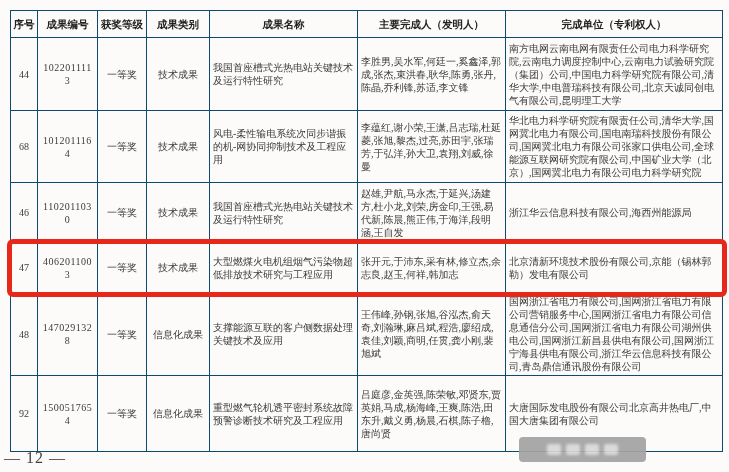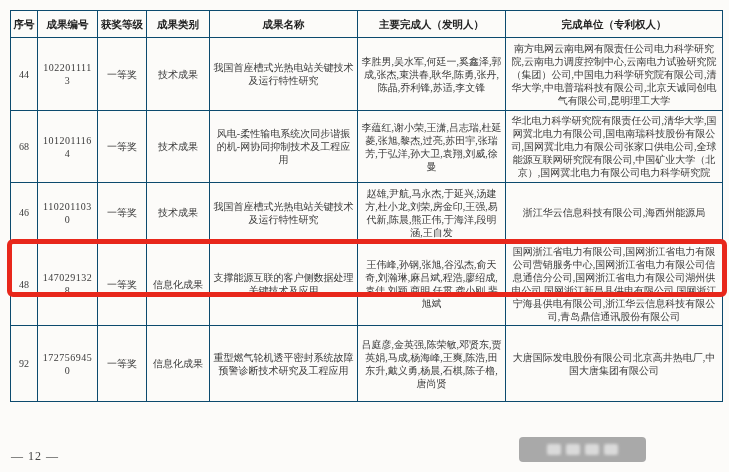--- a/index.html
+++ b/index.html
@@ -31,33 +31,33 @@
   #award-table th{
     font-weight:bold;
     font-size:10.5px;
     color:#222;
     text-align:center;
     height:24px;
     padding:1px 2px;
   }
   td.c-no,td.c-code,td.c-award,td.c-cat{text-align:center;}
   td.c-code{letter-spacing:.5px;}
-  td.c-name,td.c-people,td.c-units{text-align:center;font-family:Liberation Serif, serif;}
+  td.c-name,td.c-people,td.c-units{text-align:left;font-family:Liberation Serif, serif;}
   #hl-box{
     position:absolute;
     box-sizing:border-box;
     border:5px solid #e8271b;
     border-radius:6px;
     pointer-events:none;
     display:none;
   }
   #page-number{
     position:absolute;
-    left:11px;top:449px;
-    font-size:12px;
+    left:4px;top:449px;
+    font-size:16px;
     color:#444;
     letter-spacing:1px;
     text-align:center;
   }
   #watermark{
     position:absolute;
     left:519px;top:437px;
     width:127px;height:25px;
     background:#a3a3a3;
     border-radius:4px;
@@ -117,32 +117,41 @@
   </tr>
         <tr style="height: 60px;">
     <td class="c-no">46</td>
     <td class="c-code">1102011030</td>
     <td class="c-award">一等奖</td>
     <td class="c-cat">技术成果</td>
     <td class="c-name">我国首座槽式光热电站关键技术及运行特性研究</td>
     <td class="c-people">赵雄,尹航,马永杰,于延兴,汤建方,杜小龙,刘荣,房金印,王强,易代新,陈晨,熊正伟,于海洋,段明涵,王自发</td>
     <td class="c-units">浙江华云信息科技有限公司,海西州能源局</td>
   </tr>
+        <tr class="hl-row" style="height: 50px;">
+    <td class="c-no">47</td>
+    <td class="c-code">4062011003</td>
+    <td class="c-award">一等奖</td>
+    <td class="c-cat">技术成果</td>
+    <td class="c-name">大型燃煤火电机组烟气污染物超低排放技术研究与工程应用</td>
+    <td class="c-people">张开元,于沛东,采有林,修立杰,余志良,赵玉,何祥,韩加志</td>
+    <td class="c-units">北京清新环境技术股份有限公司,京能（锡林郭勒）发电有限公司</td>
+  </tr>
         <tr style="height: 82px;">
     <td class="c-no">48</td>
     <td class="c-code">1470291328</td>
     <td class="c-award">一等奖</td>
     <td class="c-cat">信息化成果</td>
     <td class="c-name">支撑能源互联的客户侧数据处理关键技术及应用</td>
     <td class="c-people">王伟峰,孙钢,张旭,谷泓杰,俞天奇,刘瀚琳,麻吕斌,程浩,廖绍成,袁佳,刘颖,商明,任贯,龚小刚,裴旭斌</td>
     <td class="c-units">国网浙江省电力有限公司,国网浙江省电力有限公司营销服务中心,国网浙江省电力有限公司信息通信分公司,国网浙江省电力有限公司湖州供电公司,国网浙江新昌县供电有限公司,国网浙江宁海县供电有限公司,浙江华云信息科技有限公司,青岛鼎信通讯股份有限公司</td>
   </tr>
         <tr style="height: 76px;">
     <td class="c-no">92</td>
-    <td class="c-code">1727569450</td>
+    <td class="c-code">1500517654</td>
     <td class="c-award">一等奖</td>
     <td class="c-cat">信息化成果</td>
     <td class="c-name">重型燃气轮机透平密封系统故障预警诊断技术研究及工程应用</td>
     <td class="c-people">吕庭彦,金英强,陈荣敏,邓贤东,贾英娟,马成,杨海峰,王爽,陈浩,田东升,戴义勇,杨晨,石棋,陈子橹,唐尚贤</td>
     <td class="c-units">大唐国际发电股份有限公司北京高井热电厂,中国大唐集团有限公司</td>
   </tr>
       </tbody>
   </table>
 
   <div id="hl-box" style="left: 6.5px; top: 238.5px; width: 720px; height: 58px; border-color: rgb(232, 39, 27); display: block;"></div>

